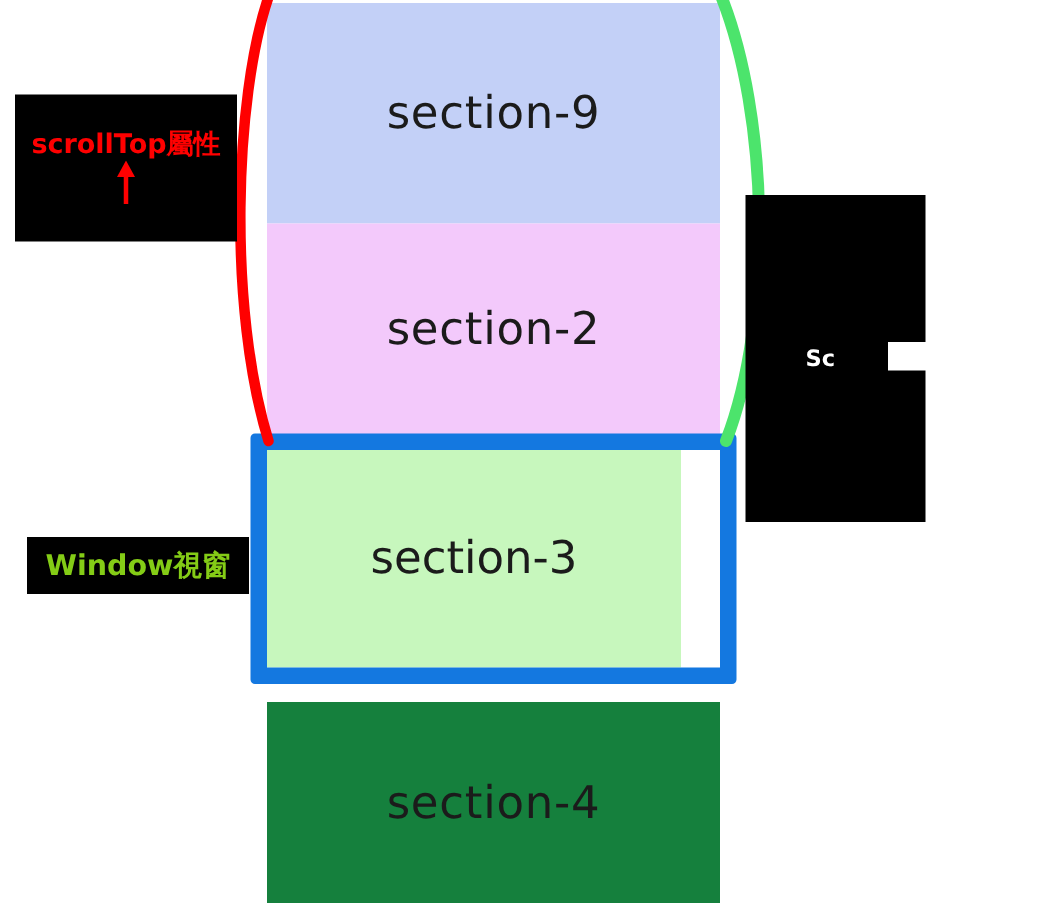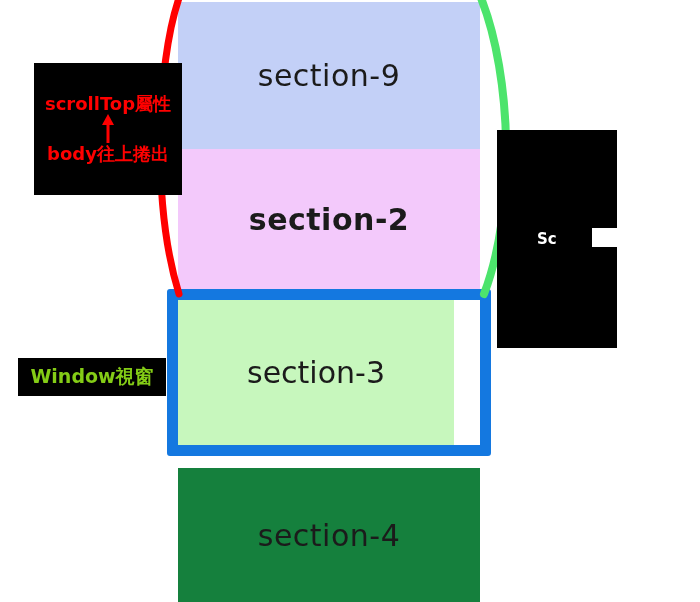--- a/index.html
+++ b/index.html
@@ -30,21 +30,21 @@
     display: flex;
     align-items: center;
     justify-content: center;
     color: #1b1b1b;
     font-size: 30px;
     font-weight: 400;
     letter-spacing: 0.5px;
     box-sizing: border-box;
   }
   #section-1 { top: 2px;   height: 147px; }
-  #section-2 { top: 149px; height: 141px; font-weight: bold; }
+  #section-2 { top: 149px; height: 141px; }
   #section-3-inner {
     position: absolute;
     left: 178px; top: 300px;
     width: 276px; height: 145px;
     display: flex; align-items: center; justify-content: center;
     font-size: 30px; color: #1b1b1b;
     box-sizing: border-box;
   }
   #section-4 { top: 468px; height: 134px; }
 
@@ -74,23 +74,22 @@
     flex-direction: column;
     align-items: center;
     justify-content: center;
     box-sizing: border-box;
   }
 
   #scrolltop-callout {
     left: 10px;
     top: 63px;
     width: 148px;
-    height: 132px;
+    height: 98px;
     padding: 4px 2px;
-    margin-left: 24px;
   }
   #scrolltop-callout .line {
     color: #ff0000;
     font-weight: bold;
     font-size: 18px;
     line-height: 1.12;
     white-space: nowrap;
     text-align: center;
   }
   #scrolltop-callout .arrow-gap {
@@ -176,21 +175,20 @@
   </svg>
 
   <div class="callout" id="scrolltop-callout">
     <div class="line">scrollTop屬性</div>
     <div class="arrow-gap">
       <svg width="16" height="30" viewBox="0 0 16 30">
         <line x1="8" y1="29" x2="8" y2="8" stroke="#ff0000" stroke-width="3"></line>
         <polygon points="8,0 14,11 2,11" fill="#ff0000"></polygon>
       </svg>
     </div>
-    <div class="line">body往上捲出</div>
   </div>
 
   <div class="callout" id="window-callout">
     <div class="line">Window視窗</div>
   </div>
 
   <div class="callout" id="scroll-callout">
     <div class="line">Sc</div>
   </div>
   <div id="scroll-occluder"></div>

